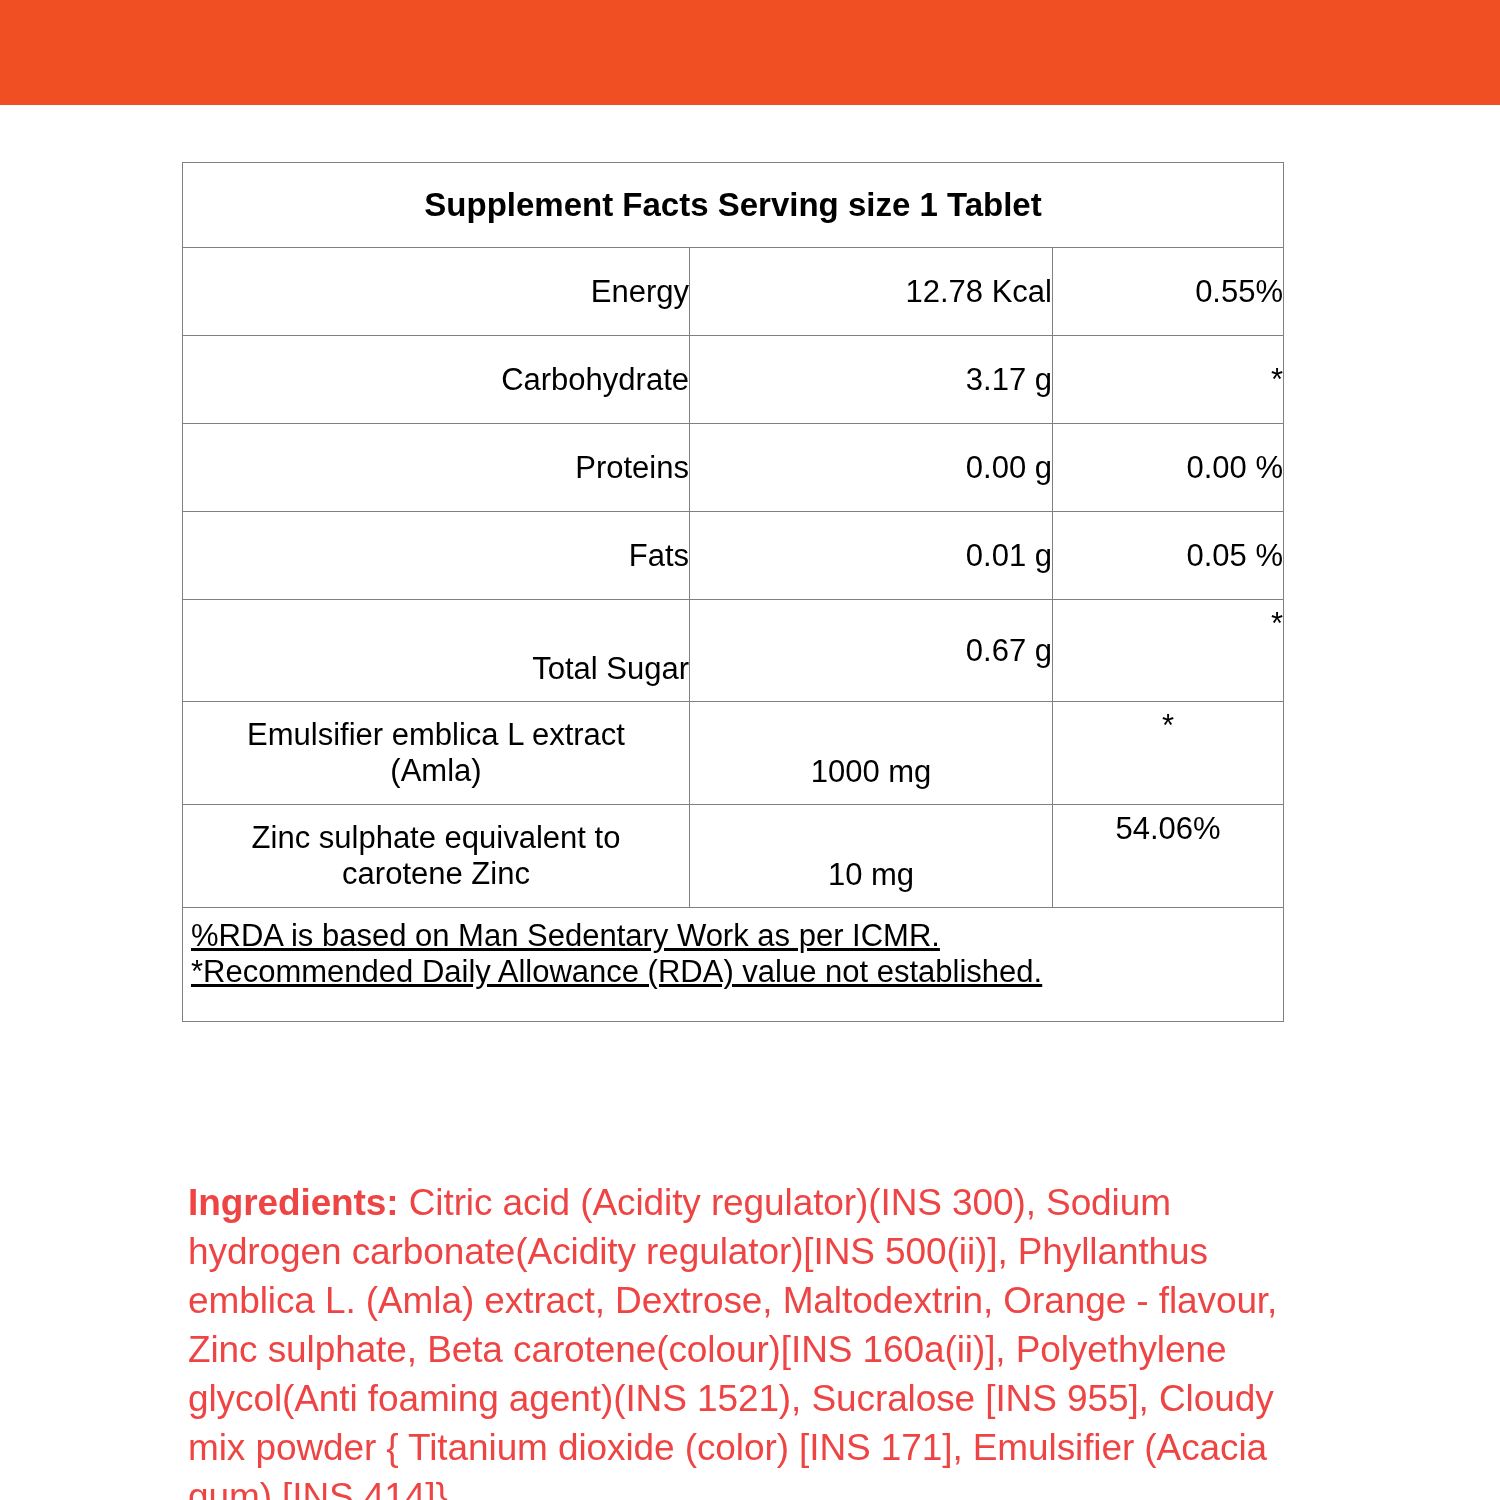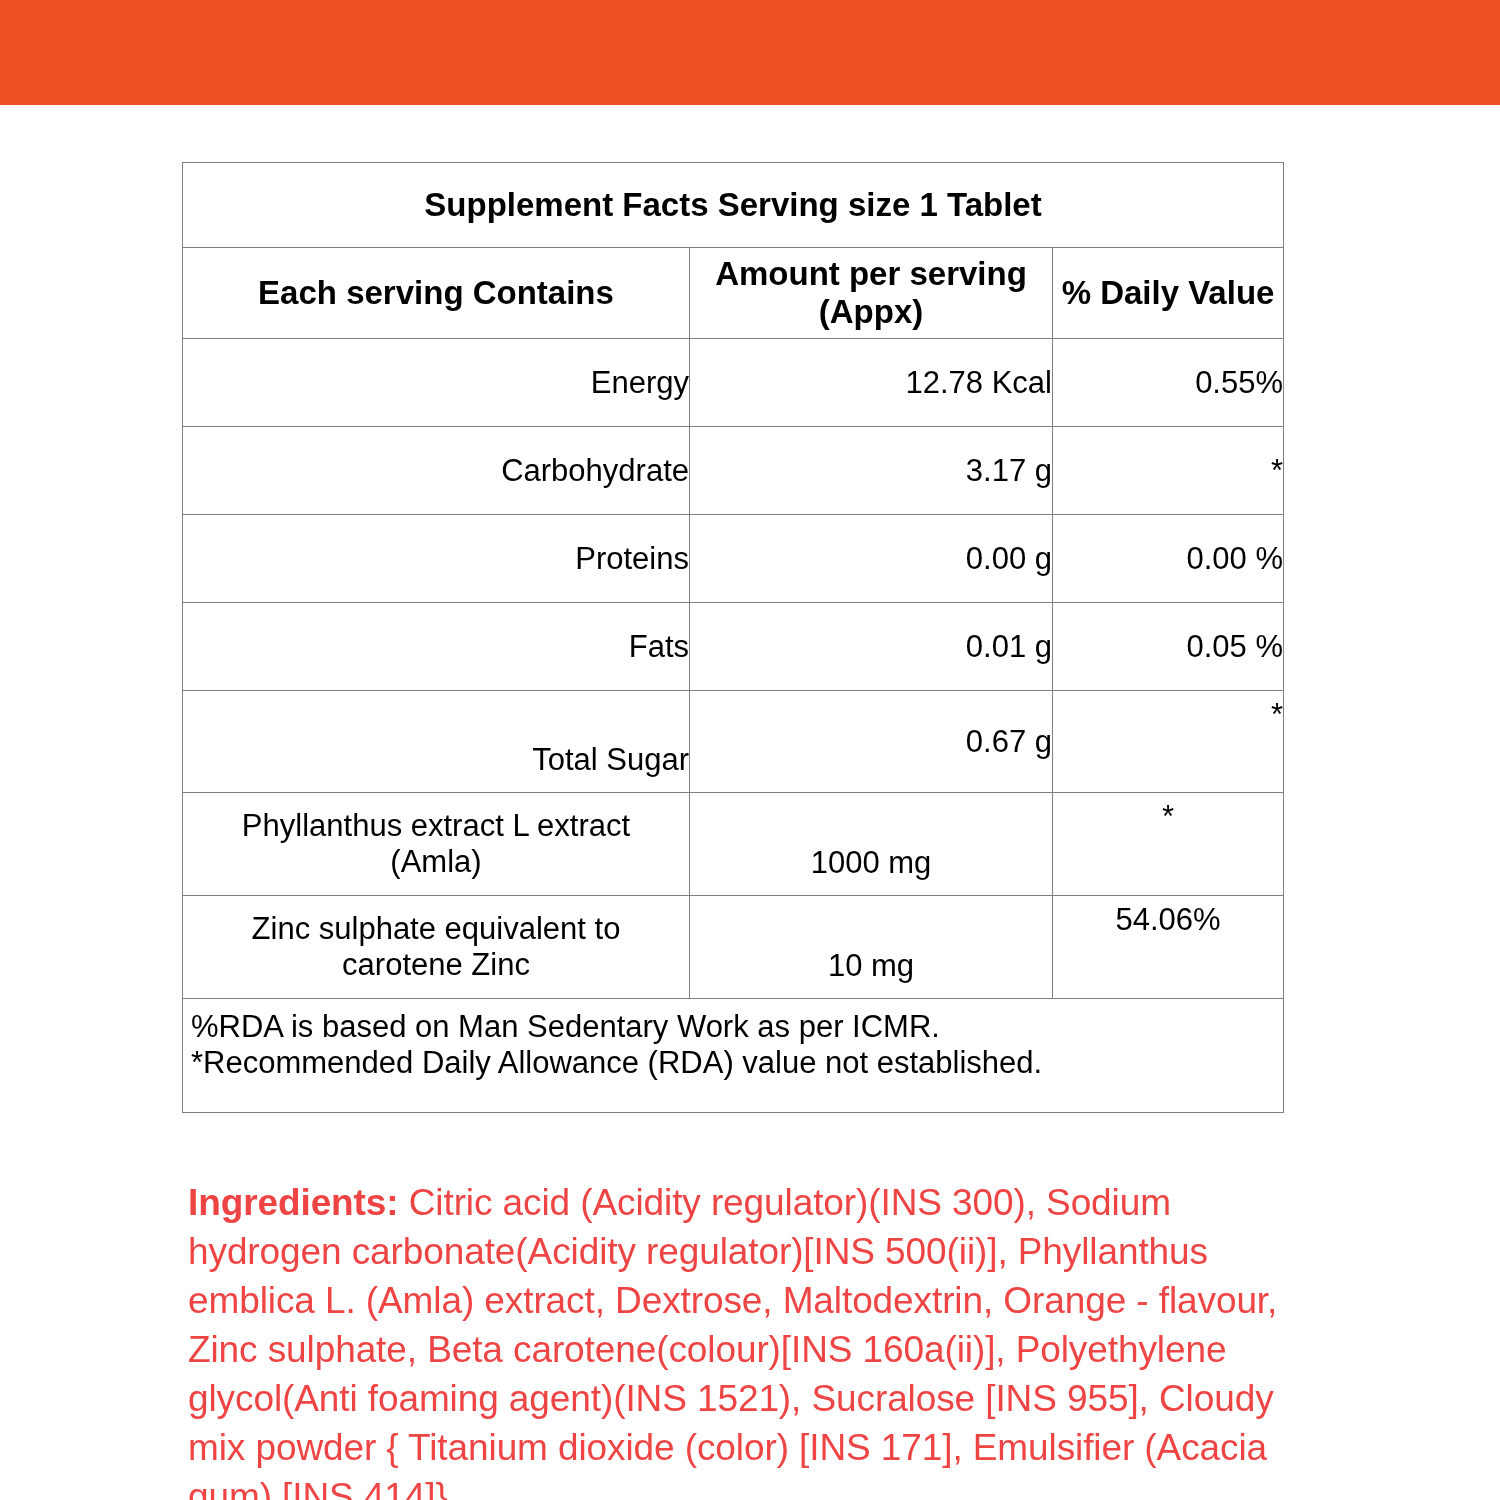--- a/index.html
+++ b/index.html
@@ -85,20 +85,21 @@
   }
 
   .footnote-cell {
     text-align: left !important;
     vertical-align: top !important;
     font-weight: 700;
     font-size: 31px;
     line-height: 1.32;
     padding: 10px 0 0 8px !important;
     height: 103px;
+    text-decoration: underline;
   }
   .footnote-cell .fn-line { display: block; white-space: nowrap; }
 
   
   .ingredients {
     position: absolute;
     left: 188px;
     top: 1141px;
     width: 1110px;
     font-size: 37px;
@@ -120,28 +121,20 @@
   <colgroup>
     <col class="col-name">
     <col class="col-amt">
     <col class="col-dv">
   </colgroup>
   <tbody>
     <tr class="row-title">
       <td colspan="3">Supplement Facts Serving size 1 Tablet</td>
     </tr>
 
-    <tr class="row-head">
-      <td>Each serving Contains</td>
-      <td>
-        <span>Amount per serving</span><br>
-        <span>(Appx)</span>
-      </td>
-      <td>% Daily Value</td>
-    </tr>
 
     <tr class="row-data">
       <td>Energy</td>
       <td>12.78 Kcal</td>
       <td>0.55%</td>
     </tr>
 
     <tr class="row-data">
       <td>Carbohydrate</td>
       <td>3.17 g</td>
@@ -161,21 +154,21 @@
     </tr>
 
     <tr class="row-data">
       <td class="low-align">Total Sugar</td>
       <td class="amt-mid">0.67 g</td>
       <td class="top-align">*</td>
     </tr>
 
     <tr class="row-tall">
       <td>
-        <span>Phyllanthus extract L extract</span><br>
+        <span>Emulsifier emblica L extract</span><br>
         <span>(Amla)</span>
       </td>
       <td class="low-align">1000 mg</td>
       <td class="top-align">*</td>
     </tr>
 
     <tr class="row-tall">
       <td>
         <span>Zinc sulphate equivalent to</span><br>
         <span>carotene Zinc</span>

